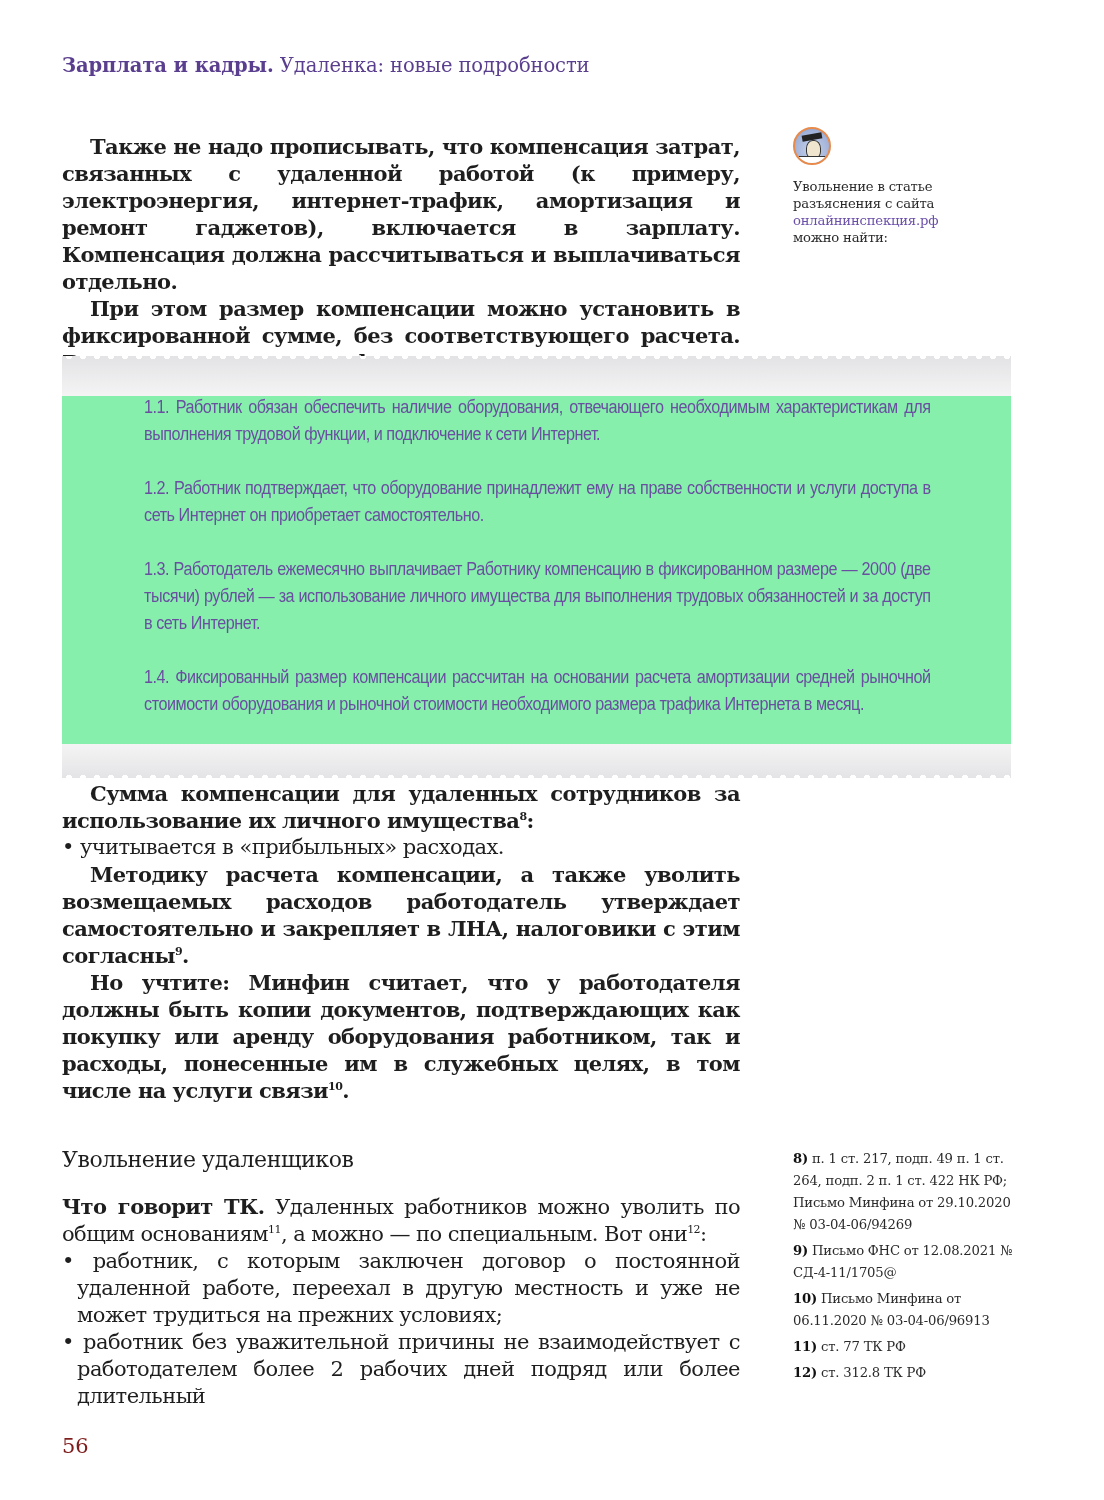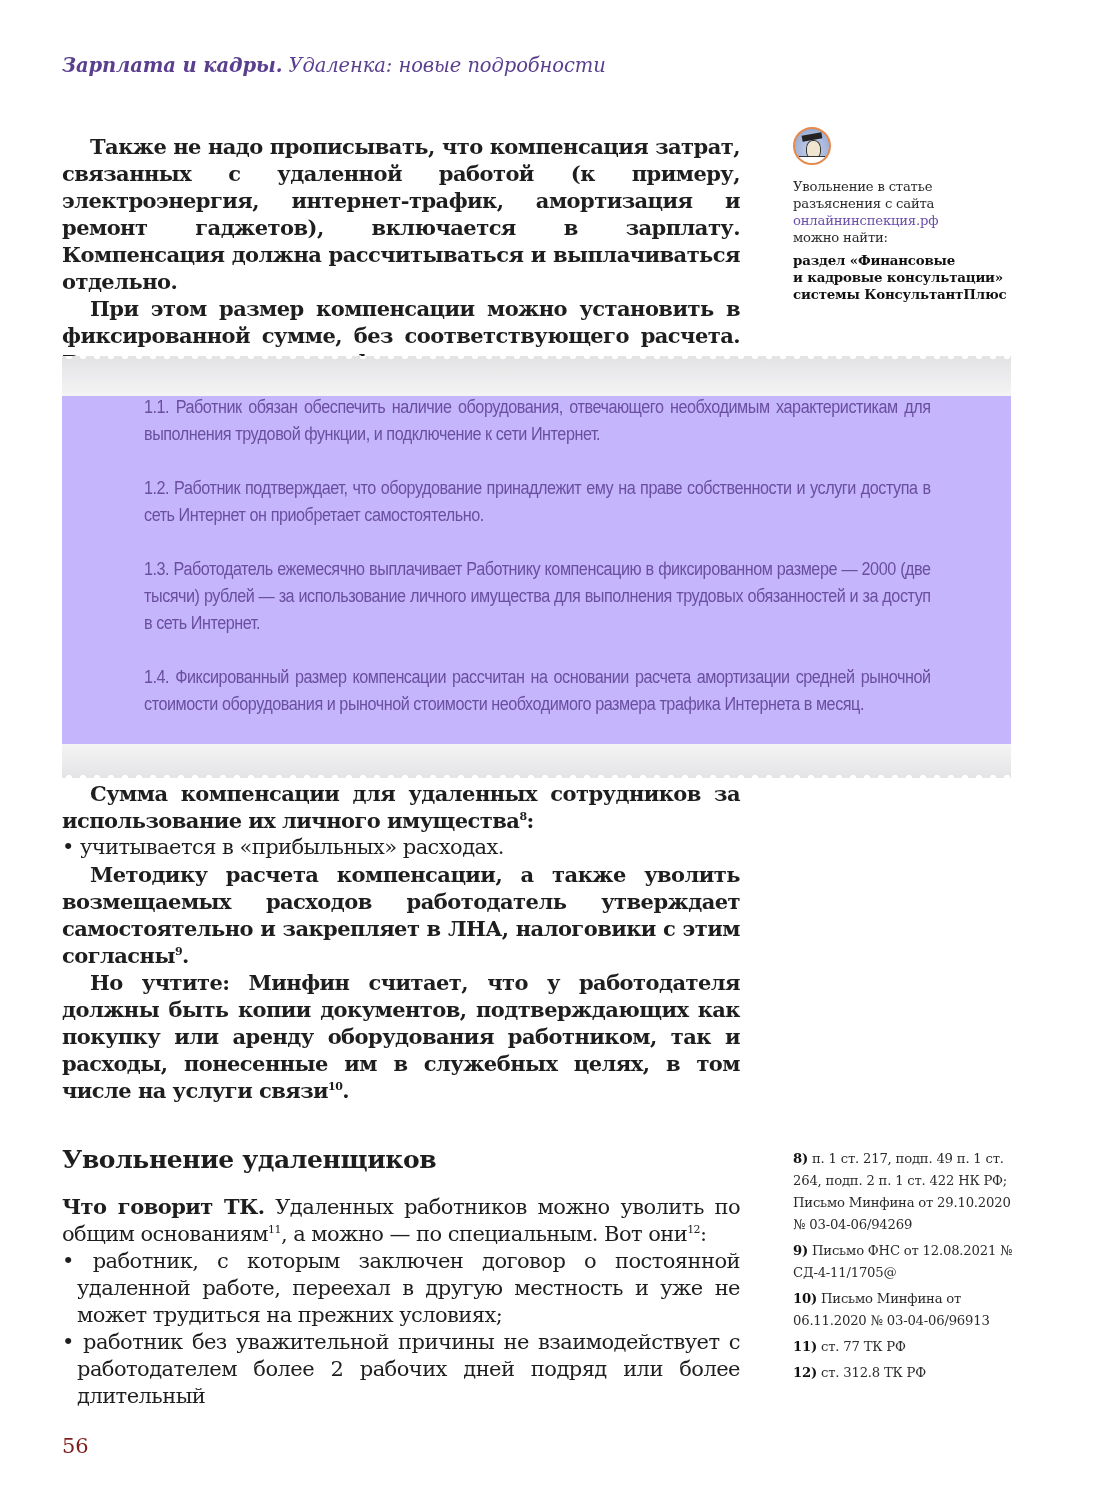--- a/index.html
+++ b/index.html
@@ -1,42 +1,42 @@
 <!DOCTYPE html>
 <html><head>
 <meta charset="utf-8">
 <style>
   html, body { margin: 0; padding: 0; background: #ffffff; }
   body { width: 1104px; height: 1500px; position: relative; overflow: hidden; font-family: "DejaVu Serif", serif; color: #1e1e1e; }
 
-  .running-head { position: absolute; left: 62px; top: 54px; font-size: 19.5px; color: #5b3f8f; white-space: nowrap; letter-spacing: -0.1px; font-style: italic; }
+  .running-head { position: absolute; left: 62px; top: 54px; font-size: 19.5px; color: #5b3f8f; white-space: nowrap; letter-spacing: -0.1px; }
   .running-head .rh-bold { font-weight: bold; }
 
   .main { position: absolute; left: 62px; width: 678px; font-size: 21px; line-height: 27px; letter-spacing: -0.55px; text-align: justify; }
   .main p { margin: 0; }
   .main .indent { text-indent: 28px; font-weight: bold; }
   .main .bullet { padding-left: 15px; text-indent: -15px; }
   .main sup { font-size: 11px; line-height: 0; vertical-align: 8px; }
 
   .block1 { top: 133px; }
   .block2 { top: 780px; }
   .block3 { top: 1146px; }
 
-  .section-heading { font-size: 25px; font-weight: bold; letter-spacing: -0.4px; margin: 0 0 19px 0 !important; line-height: 28px; }
+  .section-heading { font-size: 22px; font-weight: normal; letter-spacing: -0.4px; margin: 0 0 19px 0 !important; line-height: 28px; }
   .lead-bold { font-weight: bold; }
 
   .sidebar-note { position: absolute; left: 793px; top: 127px; width: 230px; font-size: 13.2px; line-height: 17px; color: #2a2a2a; letter-spacing: -0.2px; }
   .avatar { width: 34px; height: 34px; border-radius: 50%; border: 2px solid #e88a4a; background: radial-gradient(circle at 50% 60%, #c8d2ea 0%, #9fb0d8 70%, #7b8ec0 100%); position: relative; margin-bottom: 13px; overflow: hidden; }
   .avatar .cap { position: absolute; left: 7px; top: 5px; width: 20px; height: 6px; background: #222; transform: rotate(-10deg); }
   .avatar .face { position: absolute; left: 11px; top: 11px; width: 13px; height: 17px; border-radius: 45% 45% 40% 40%; background: #f0e6d0; border: 1px solid #333; }
   .avatar .body { position: absolute; left: 4px; top: 27px; width: 28px; height: 12px; background: #fff; border-top: 1px solid #333; }
   .sidebar-note .link { color: #6a4fa8; }
   .sidebar-note .bold { font-weight: bold; color: #111; margin-top: 6px; font-size: 13.4px; }
 
-  .template-box { position: absolute; left: 62px; top: 356px; width: 949px; height: 422px; background: #c4b5fd; }
+  .template-box { position: absolute; left: 62px; top: 356px; width: 949px; height: 422px; background: #86efac; }
   .template-box .shade-top { position: absolute; left: 0; right: 0; top: 0; height: 40px; background: linear-gradient(#e3e3e5, #f4f4f5); }
   .template-box .shade-bottom { position: absolute; left: 0; right: 0; bottom: 0; height: 34px; background: linear-gradient(#f4f4f5, #e4e4e6); }
   .template-box .edge-top, .template-box .edge-bottom { position: absolute; left: 0; right: 0; height: 6px; background-image: radial-gradient(circle at 7px 0px, #ffffff 3px, transparent 3.5px); background-size: 14px 6px; }
   .template-box .edge-top { top: 0; }
   .template-box .edge-bottom { bottom: 0; background-image: radial-gradient(circle at 7px 6px, #ffffff 3px, transparent 3.5px); }
   .template-items { position: absolute; left: 82px; top: 38px; width: 786px; font-family: "Liberation Sans", sans-serif; font-size: 17.6px; line-height: 27px; color: #6a4fa0; letter-spacing: -0.5px; transform: scaleX(0.92); transform-origin: left top; width: 855px; text-align: justify; }
   .template-items p { margin: 0 0 27px 0; }
 
   .footnotes { position: absolute; left: 793px; top: 1148px; width: 220px; font-size: 13.2px; line-height: 22px; color: #2a2a2a; letter-spacing: -0.2px; }
   .footnotes .fn { margin-bottom: 4px; }
@@ -60,25 +60,20 @@
 <div class="sidebar-note">
   <div class="avatar">
     <div class="face"></div>
       <div class="cap"></div>
       <div class="body"></div>
   </div>
   <div>Увольнение в статье</div>
   <div>разъяснения с сайта</div>
   <div class="link">онлайнинспекция.рф</div>
   <div>можно найти:</div>
-  <div class="bold">
-    <div>раздел «Финансовые</div>
-    <div>и кадровые консультации»</div>
-    <div>системы КонсультантПлюс</div>
-  </div>
 </div>
 
 <div class="template-box">
   <div class="shade-top"></div>
   <div class="shade-bottom"></div>
   <div class="edge-top"></div>
   <div class="edge-bottom"></div>
   <div class="template-items">
     <p>1.1. Работник обязан обеспечить наличие оборудования, отвечающего необходимым характеристикам для выполнения трудовой функции, и подключение к сети Интернет.</p>
     <p>1.2. Работник подтверждает, что оборудование принадлежит ему на праве собственности и услуги доступа в сеть Интернет он приобретает самостоятельно.</p>

